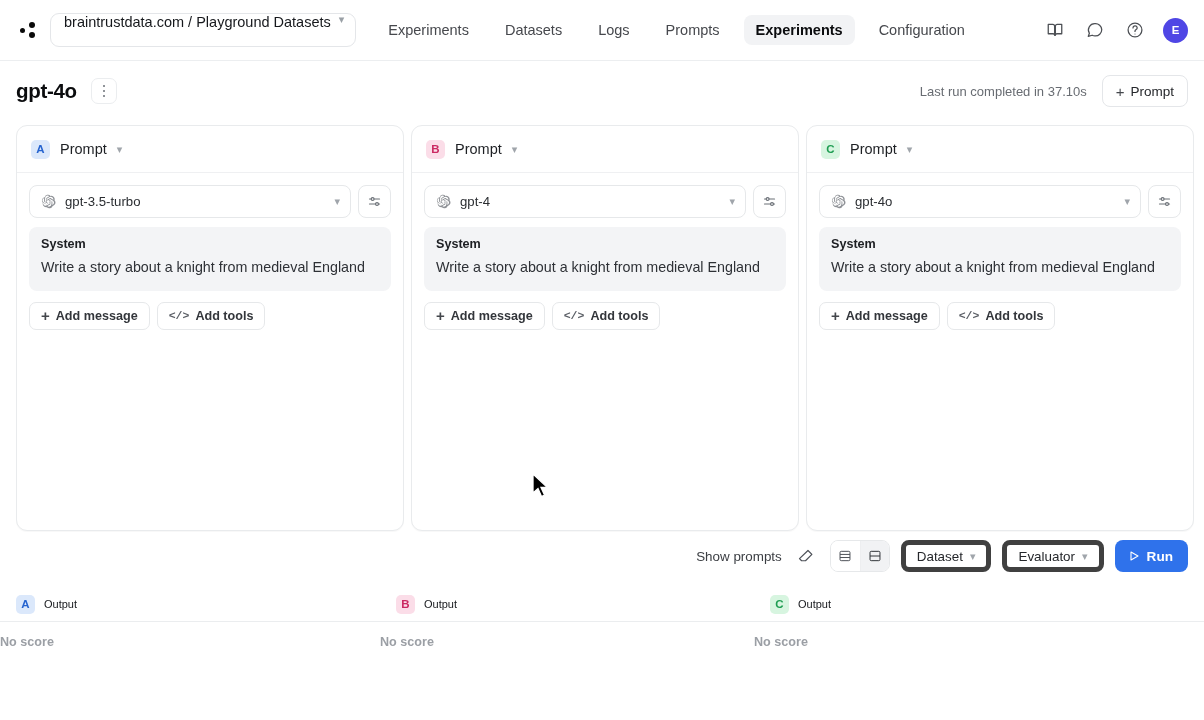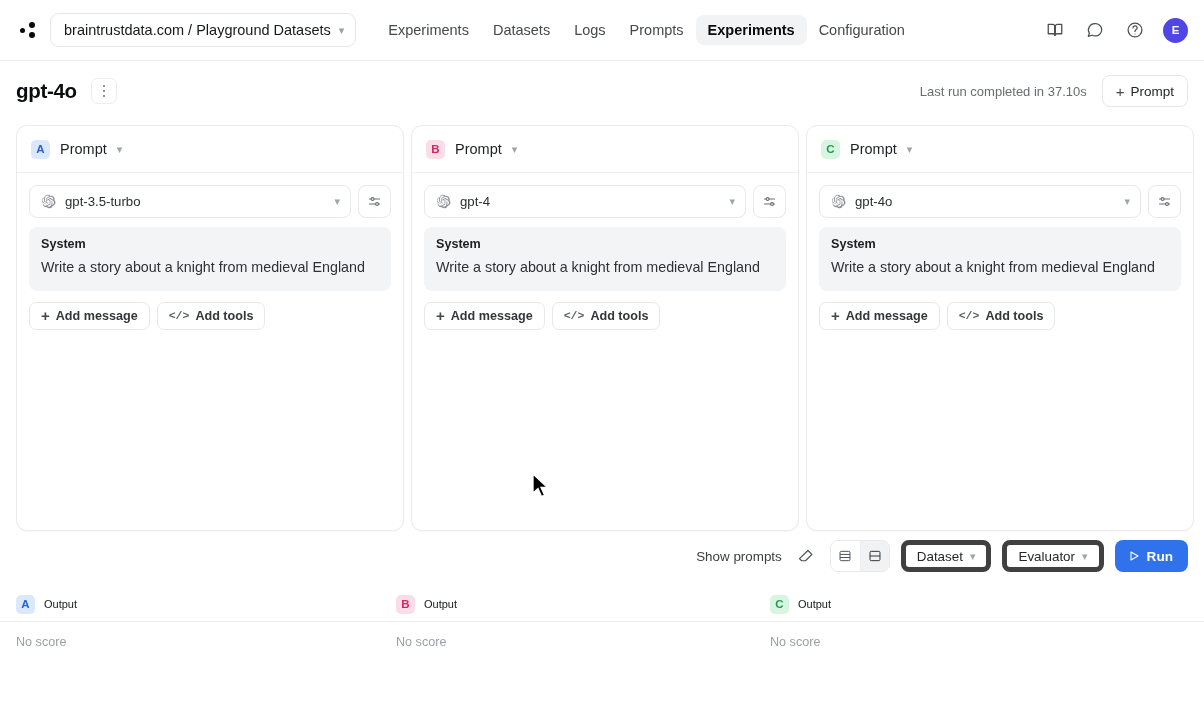--- a/index.html
+++ b/index.html
@@ -20,29 +20,29 @@
     border-bottom: 1px solid #eceef0;
     background: #fff;
   }
   .brand-logo { width: 26px; height: 26px; position: relative; flex: 0 0 auto; margin-right: 8px; }
   .brand-logo i { position: absolute; background: #0a0a0a; border-radius: 50%; display:block; }
   .brand-logo i.d1 { width: 5px; height: 5px; left: 4px; top: 11px; }
   .brand-logo i.d2 { width: 6px; height: 6px; left: 13px; top: 5px; }
   .brand-logo i.d3 { width: 6px; height: 6px; left: 13px; top: 15px; }
 
   .project-pill {
-    display: flex; align-items: center; gap: 8px;
+    display: flex; gap: 8px;
     height: 34px; padding: 0 11px 0 13px;
     border: 1px solid #e4e6e9; border-radius: 9px;
     background: #fff; font-size: 14.5px; color: #16181c;
     margin-right: 20px;
   }
   .project-pill .chev { color:#9aa0a6; font-size: 11px; line-height: 1; }
 
-  .nav-items { display: flex; align-items: center; gap: 0; }
+  .nav-items { display: flex; align-items: center; gap: 12px; }
   .nav-item {
     font-size: 14.5px; color: #46484d; padding: 7px 12px;
     border-radius: 8px; white-space: nowrap;
   }
   .nav-item.active { background: #f2f3f5; color: #0b0c0e; font-weight: 700; }
 
   .nav-right { margin-left: auto; display: flex; align-items: center; gap: 12px; }
   .icon-btn {
     width: 28px; height: 28px; display: flex; align-items:center; justify-content:center;
     color: #4c4f54;
@@ -166,21 +166,21 @@
 
   
   .outputs { position: absolute; left: 0; top: 588px; width: 1204px; }
   .out-head { display: flex; padding: 0 0 0 16px; height: 32px; align-items: center; }
   .out-col { display: flex; align-items: center; gap: 9px; }
   .out-col.a { width: 380px; }
   .out-col.b { width: 374px; }
   .out-col.c { width: 380px; }
   .out-lbl { font-size: 11px; color: #16181c; }
   .out-divider { height: 1px; background: #ebedef; width: 1204px; margin-top: 1px; }
-  .scores { display: flex; padding-left: 16px; padding-top: 13px; }
+  .scores { display: flex; padding-top: 13px; font-weight: bold; }
   .score { font-size: 12.6px; color: #9b9fa5; }
   .score.a { width: 380px; }
   .score.b { width: 374px; }
   .score.c { width: 380px; }
 
   
   .cursor { position: absolute; left: 531px; top: 473px; width: 20px; height: 28px; pointer-events: none; }
 </style>
 </head>
 <body>

